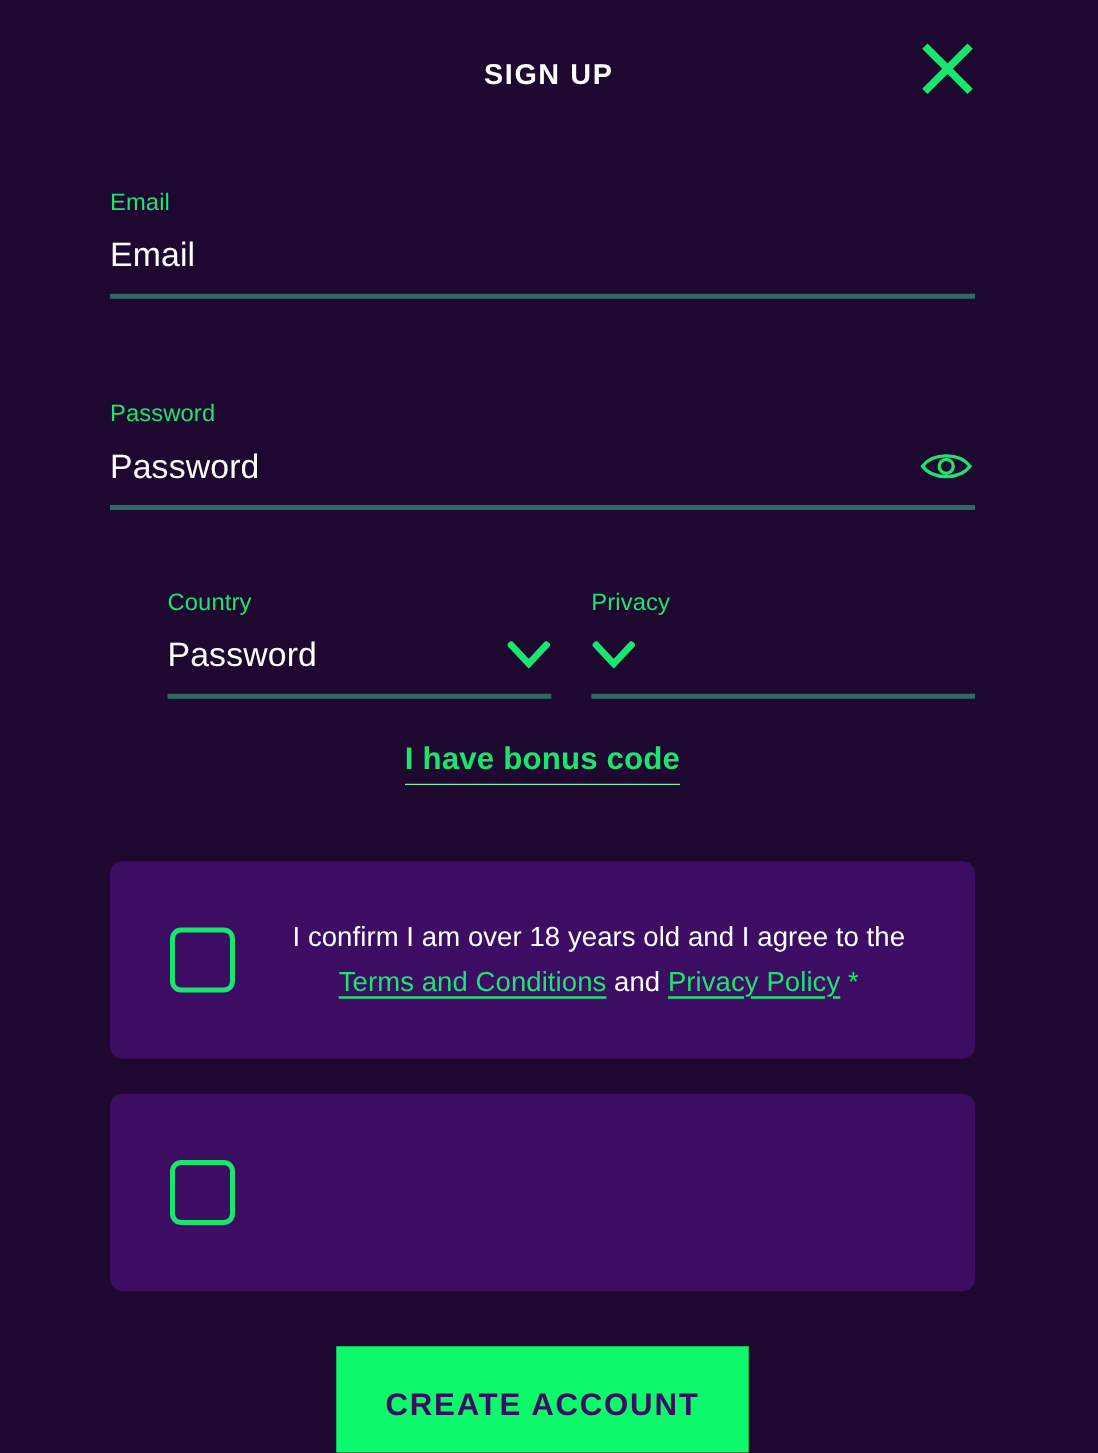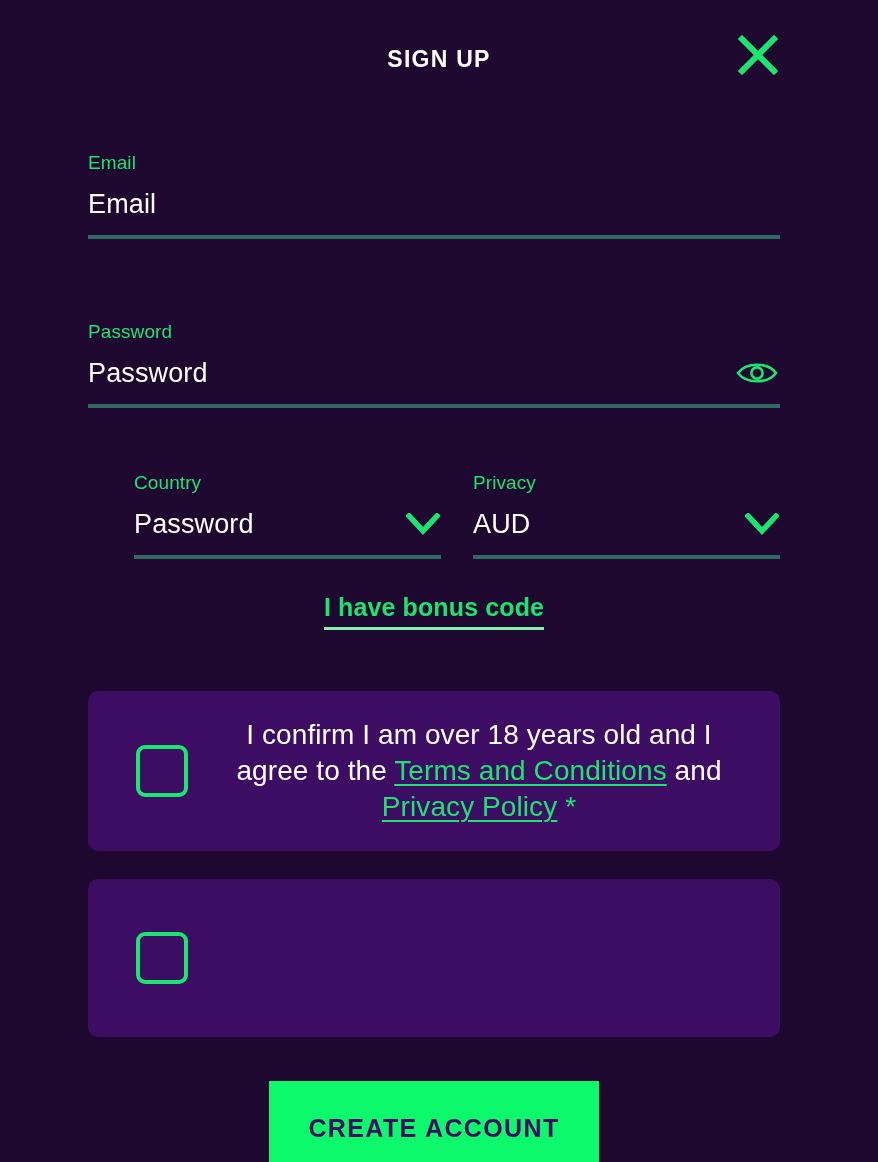--- a/index.html
+++ b/index.html
@@ -74,21 +74,21 @@
     flex:0 0 auto; cursor:pointer;
   }
 
   .bonus-wrap { text-align:center; margin-top:34px; }
   .bonus-link {
     display:inline-block;
     color:#19e56f;
     font-size:25px;
     font-weight:bold;
     letter-spacing:0.005em;
-    border-bottom:3px solid #86efac;
+    border-bottom:1px solid #86efac;
     padding-bottom:5px;
     cursor:pointer;
   }
 
   
   .panel {
     display:flex; align-items:center;
     background:#3d0c63;
     border-radius:10px;
     width:692px;
@@ -105,21 +105,21 @@
     flex:0 0 auto;
     margin-left:26px;
     cursor:pointer;
     background:transparent;
   }
 
   .panel-text {
     flex:1;
     text-align:center;
     color:#ffffff;
-    font-size:28px;
+    font-size:22px;
     line-height:36px;
     letter-spacing:0.003em;
     padding:0 14px 0 26px;
   }
   .panel-text .lnk {
     color:#19e56f;
     text-decoration:underline;
     text-underline-offset:4px;
     text-decoration-thickness:2px;
     cursor:pointer;
@@ -191,21 +191,20 @@
               <polyline points="3,3 17,18 31,3" fill="none" stroke="#19e56f" stroke-width="5.5" stroke-linecap="square" stroke-linejoin="miter"></polyline>
             </svg>
           </div>
         </div>
         <div class="field-underline"></div>
       </div>
 
       <div class="field">
         <div class="field-label">Privacy</div>
         <div class="field-value-row">
-          <div class="field-value">AUD</div>
           <div class="chev">
             <svg width="34" height="22" viewBox="0 0 34 22" aria-hidden="true">
               <polyline points="3,3 17,18 31,3" fill="none" stroke="#19e56f" stroke-width="5.5" stroke-linecap="square" stroke-linejoin="miter"></polyline>
             </svg>
           </div>
         </div>
         <div class="field-underline"></div>
       </div>
 
     </div>

